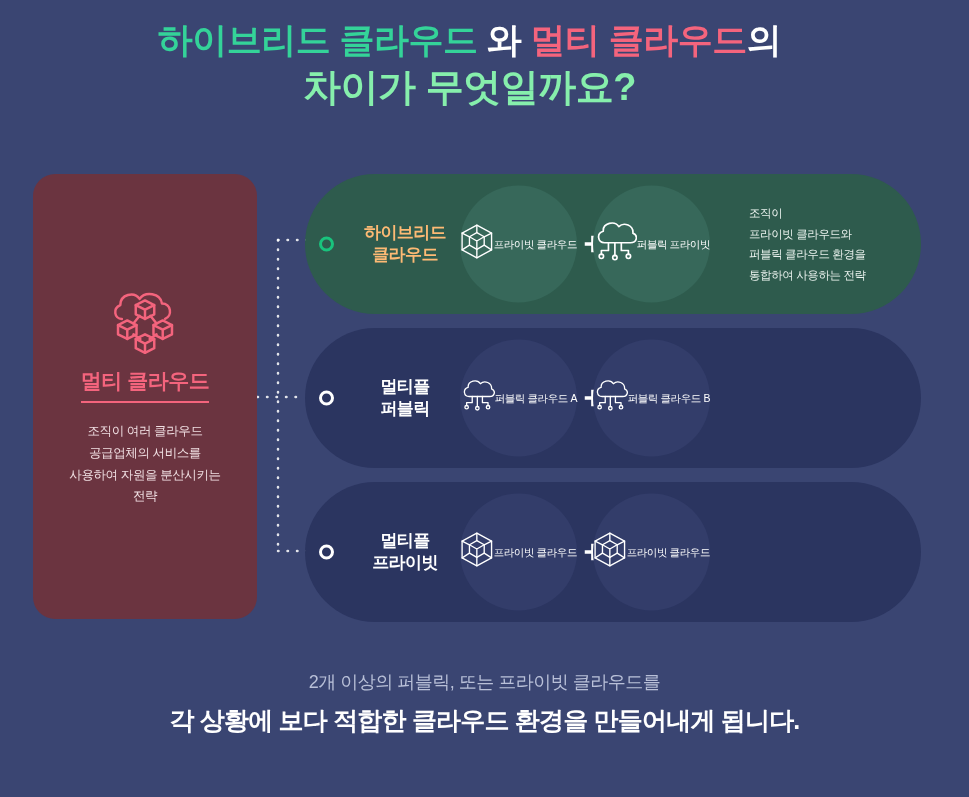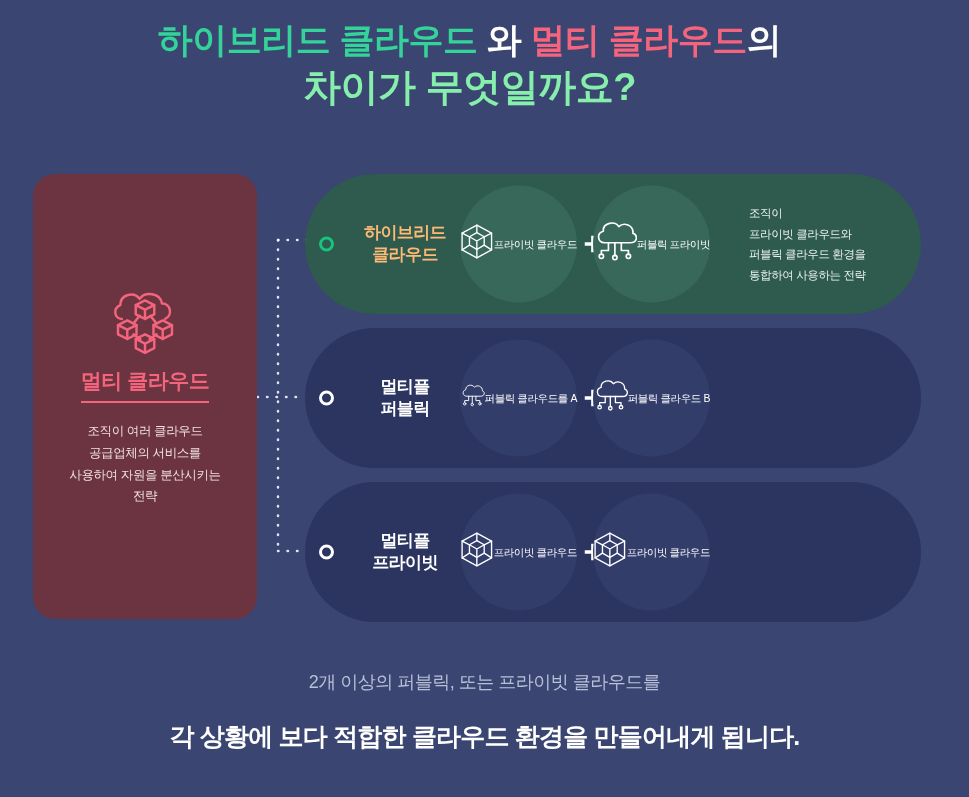--- a/index.html
+++ b/index.html
@@ -206,21 +206,21 @@
     width: 969px;
     text-align: center;
   }
   .footer-sub {
     font-size: 18px;
     line-height: 1.58;
     color: #b9c0d8;
     letter-spacing: -0.5px;
   }
   .footer-main {
-    margin-top: 24px;
+    margin-top: 8px;
     font-size: 25px;
     font-weight: bold;
     color: #ffffff;
     letter-spacing: -0.8px;
   }
 </style>
 </head>
 <body>
 
 <div class="headline">
@@ -316,21 +316,21 @@
   <div class="bubble bubble-a">
     <svg class="bubble-icon" viewBox="0 0 68 64" fill="none" stroke="#ffffff" stroke-width="2.6" stroke-linejoin="round" stroke-linecap="round">
       <path d="M18 34 C7 34 5 19 16 16 C15 3 34 -1 40 9 C48 1 63 7 62 19 C71 23 68 34 58 34 Z"></path>
       <path d="M34 34 L34 54"></path>
       <path d="M24 34 L24 46 L13 46 L13 52"></path>
       <path d="M44 34 L44 46 L55 46 L55 52"></path>
       <circle cx="34" cy="57" r="3.4"></circle>
       <circle cx="13" cy="55" r="3.4"></circle>
       <circle cx="55" cy="55" r="3.4"></circle>
     </svg>
-    <div class="bubble-caption">퍼블릭 클라우드를 A</div>
+    <div class="bubble-caption">퍼블릭 클라우드 A</div>
   </div>
 
   <svg class="plus" viewBox="0 0 24 24">
     <path d="M10 3 h4 v7 h7 v4 h-7 v7 h-4 v-7 h-7 v-4 h7 z" fill="#ffffff"></path>
   </svg>
 
   <div class="bubble bubble-b">
     <svg class="bubble-icon" viewBox="0 0 68 64" fill="none" stroke="#ffffff" stroke-width="2.6" stroke-linejoin="round" stroke-linecap="round">
       <path d="M18 34 C7 34 5 19 16 16 C15 3 34 -1 40 9 C48 1 63 7 62 19 C71 23 68 34 58 34 Z"></path>
       <path d="M34 34 L34 54"></path>

